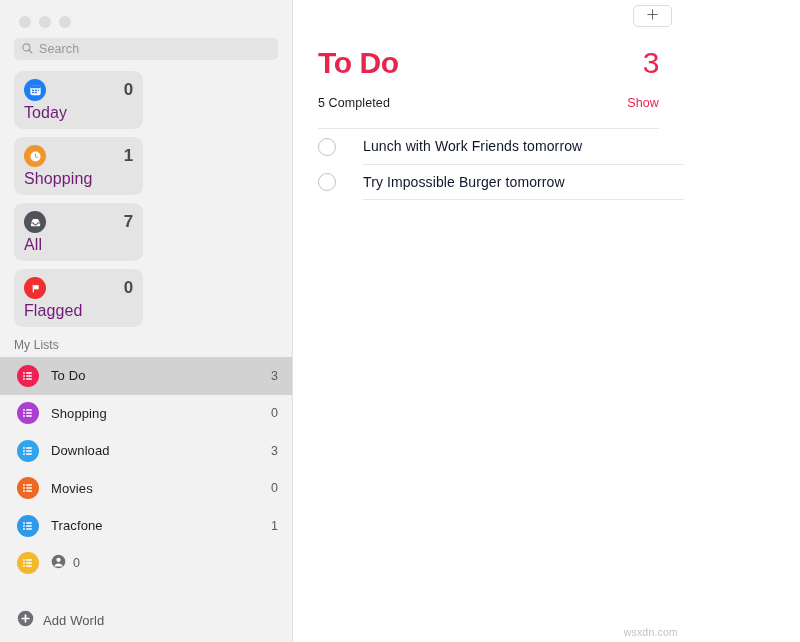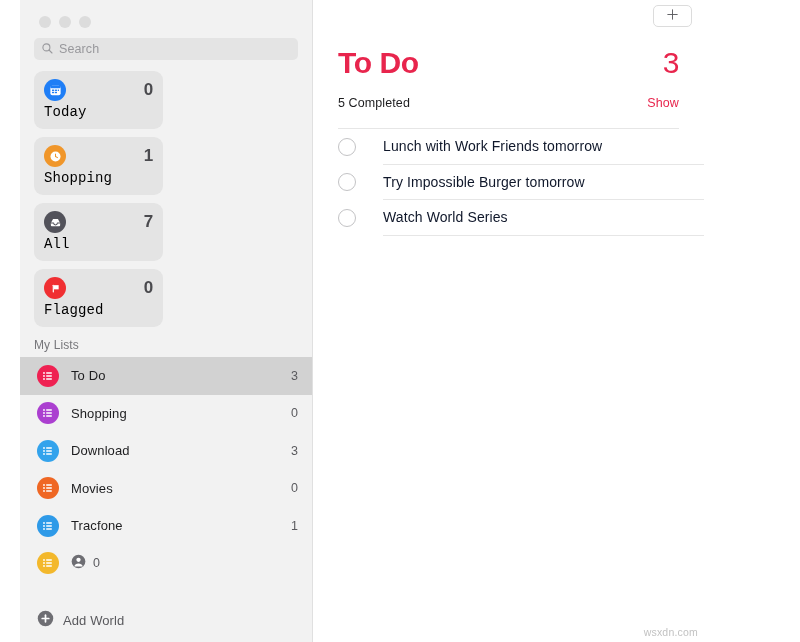--- a/index.html
+++ b/index.html
@@ -3,21 +3,21 @@
 <meta charset="utf-8">
 <style>
   * { margin:0; padding:0; box-sizing:border-box; }
   html, body {
     width:800px; height:642px;
     font-family:"Liberation Sans", sans-serif;
     background:#ffffff;
     overflow:hidden;
     -webkit-font-smoothing:antialiased;
   }
-  .app { position:relative; width:684px; height:642px; display:flex;margin-left:20px; }
+  .app { position:relative; width:684px; height:642px; display:flex; }
 
   
   .sidebar {
     width:293px; height:642px;
     background:#f2f2f2;
     border-right:1px solid #e0e0e0;
     position:relative;
     flex:0 0 293px;
   }
   .traffic {
@@ -38,21 +38,21 @@
   
   .cards { padding:11px 14px 0 14px; display:flex; flex-wrap:wrap; gap:8px 9px; }
   .card {
     width:129px; height:58px;
     background:#e4e4e4; border-radius:9px;
     padding:8px 10px 0 10px;
     position:relative;
   }
   .card-top { display:flex; align-items:center; justify-content:space-between; }
   .card-count { font-size:17px; font-weight:700; color:#4a4a4e; letter-spacing:-.2px; }
-  .card-label { font-size:14px; color:#000000; margin-top:3px; letter-spacing:.1px;font-family:Liberation Mono, monospace; }
+  .card-label { font-size:16px; color:#701a75; margin-top:3px; letter-spacing:.1px; }
   .badge { width:22px; height:22px; border-radius:50%; display:flex; align-items:center; justify-content:center; }
   .badge svg { display:block; }
 
   
   .lists-header {
     font-size:12px; color:#76767a; padding:11px 0 5px 14px; letter-spacing:.1px;
   }
   .list-row {
     height:37.5px; display:flex; align-items:center;
     padding:0 14px 0 17px; gap:12px;
@@ -356,25 +356,19 @@
         </span>
       </div>
 
       <div class="todo-item">
         <span class="circle"></span>
         <span class="todo-text-wrap">
           <span class="todo-text">Try Impossible Burger tomorrow</span>
         </span>
       </div>
 
-      <div class="todo-item">
-        <span class="circle"></span>
-        <span class="todo-text-wrap">
-          <span class="todo-text">Watch World Series</span>
-        </span>
-      </div>
 
     </div>
 
     <div class="watermark">wsxdn.com</div>
   </div>
 
 </div>
 
 </body></html>

